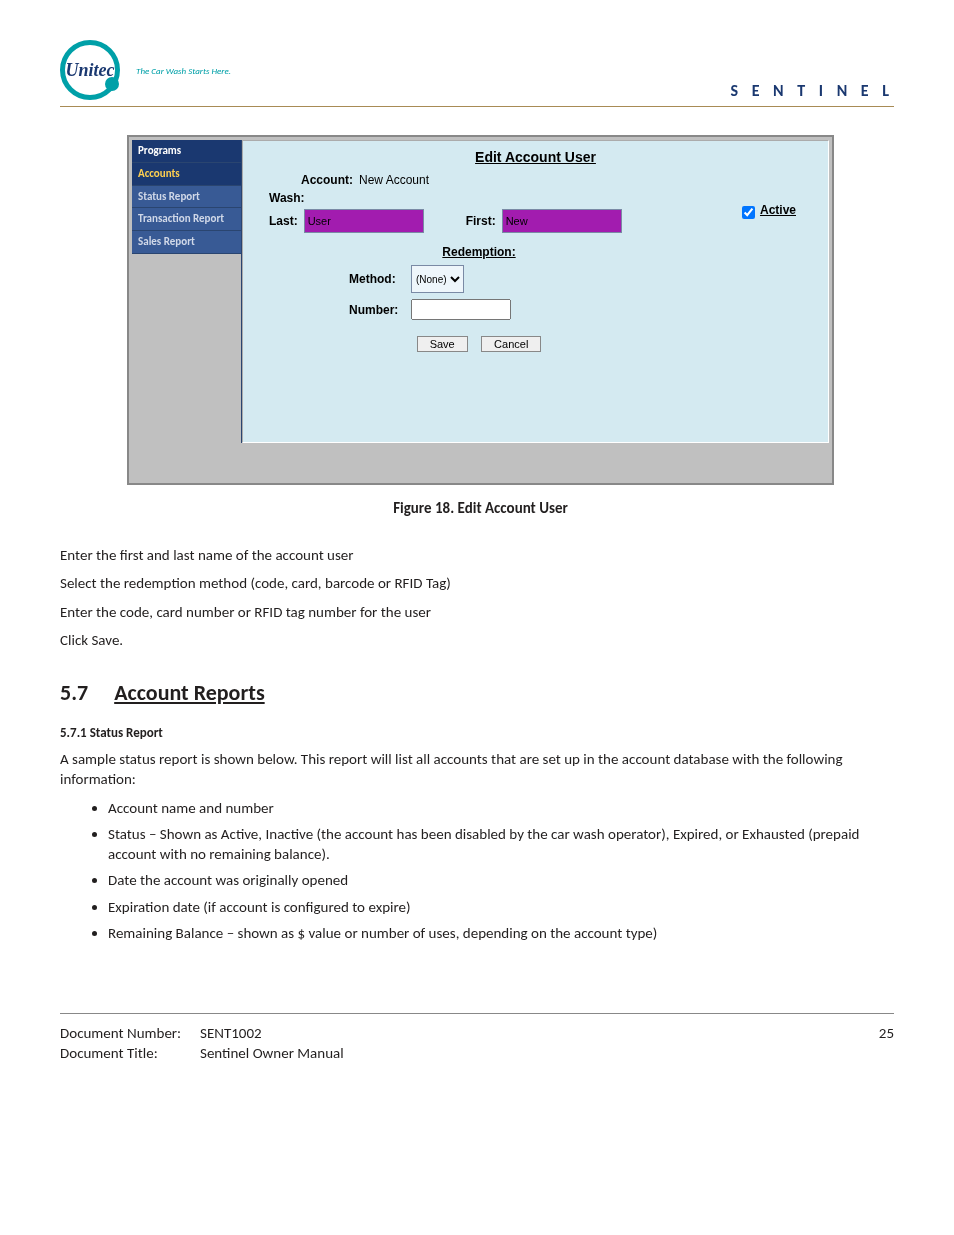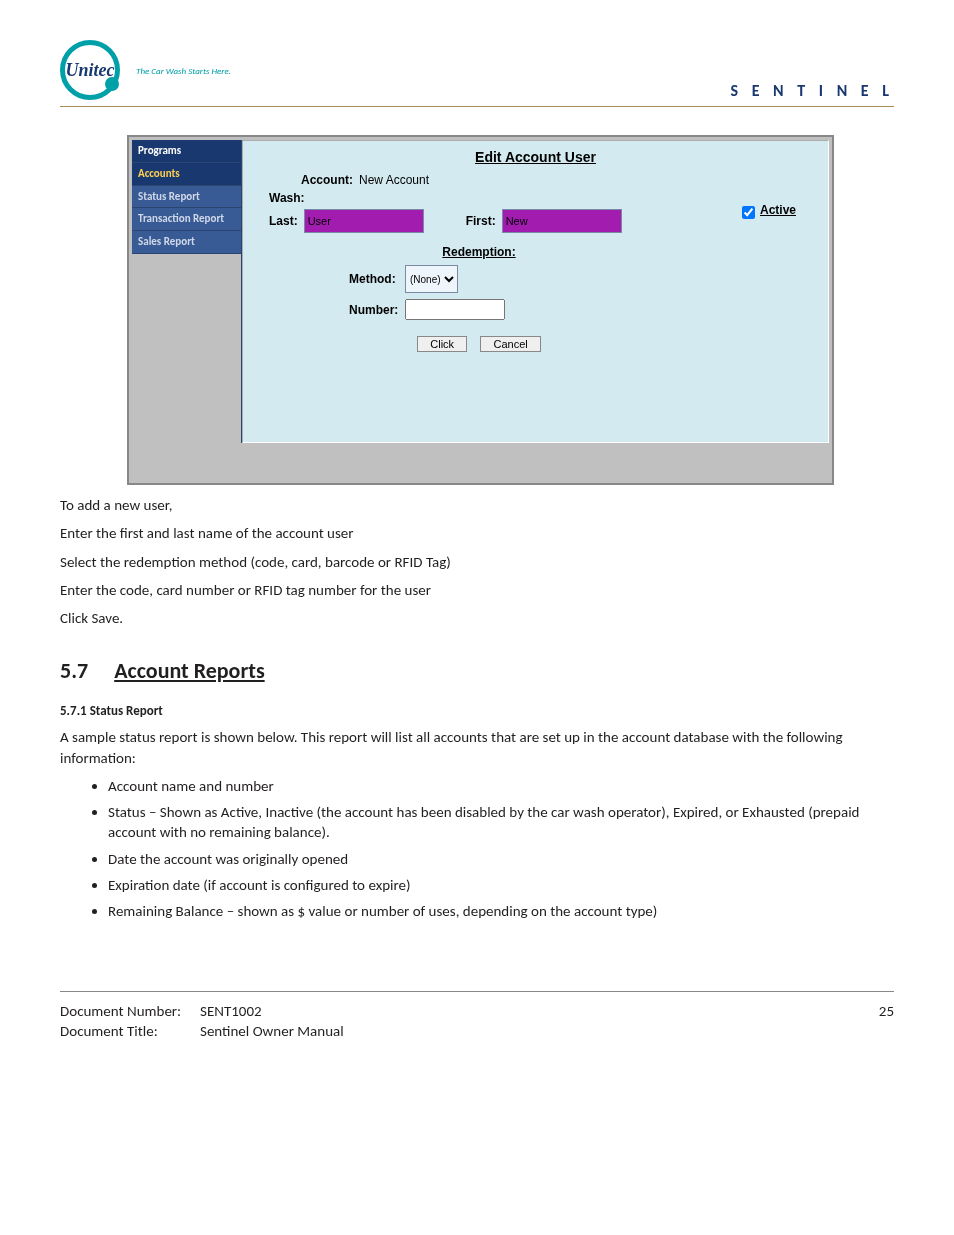--- a/index.html
+++ b/index.html
@@ -90,21 +90,21 @@
   .row input[type="text"] {
     height: 24px; font-size: 11px; padding: 0 3px;
     border: 1px solid #7a8aa5; background: #a21caf;
   }
   .name-row { margin-left: 0; margin-top: 2px; }
   .redemption-box {
     margin: 12px 0 0 80px;
     width: 260px;
   }
   .redemption-box .hdr { font-weight: bold; text-decoration: underline; margin-bottom: 6px; text-align: center; }
-  .redemption-box .r-row { display: flex; align-items: center; margin-bottom: 6px; }
+  .redemption-box .r-row { display: flex; align-items: center; gap: 6px; margin-bottom: 6px; }
   .redemption-box select {
     font-size: 10px; height: 28px; border: 1px solid #7a8aa5; background: #eef6fb;
   }
   .btn-row { text-align: center; margin-top: 16px; }
   .btn-row button {
     font-size: 11px; padding: 1px 12px; margin: 0 5px;
     background: #efefef; border: 1px solid #888;
   }
   .active-box {
     position: absolute; right: 32px; top: 62px;
@@ -189,30 +189,30 @@
           <label style="font-weight:bold; width:56px;">Method:</label>
           <select>
             <option>(None)</option>
           </select>
         </div>
         <div class="r-row">
           <label style="font-weight:bold; width:56px;">Number:</label>
           <input type="text" style="width: 100px;" value="">
         </div>
         <div class="btn-row">
-          <button>Click</button>
+          <button>Save</button>
           <button>Cancel</button>
         </div>
       </div>
     </div>
   </div>
+  <div class="figure-caption">Figure 18. Edit Account User</div>
 </div>
 
 <div class="body-text">
-  <p>To add a new user,</p>
   <p class="indent">Enter the first and last name of the account user</p>
   <p class="indent">Select the redemption method (code, card, barcode or RFID Tag)</p>
   <p class="indent">Enter the code, card number or RFID tag number for the user</p>
   <p class="indent">Click Save.</p>
 
   <h2 class="sec">
     <span class="num">5.7</span>
     <span class="ttl">Account Reports</span>
   </h2>
 

